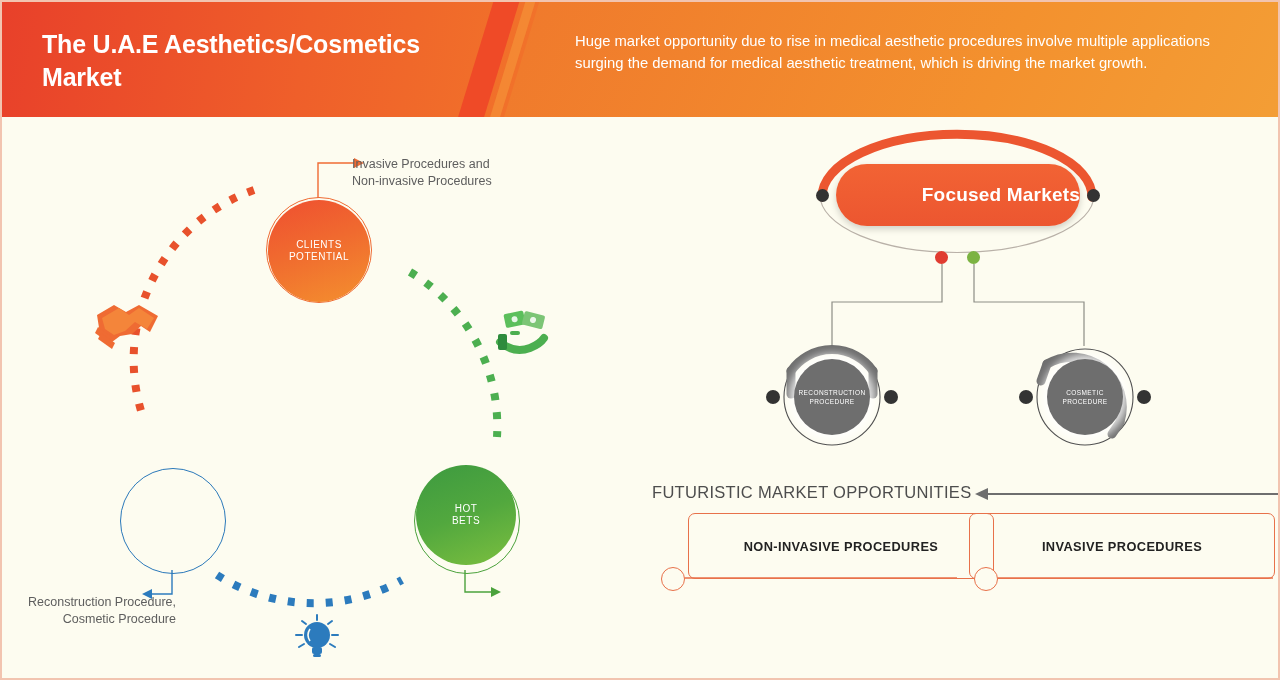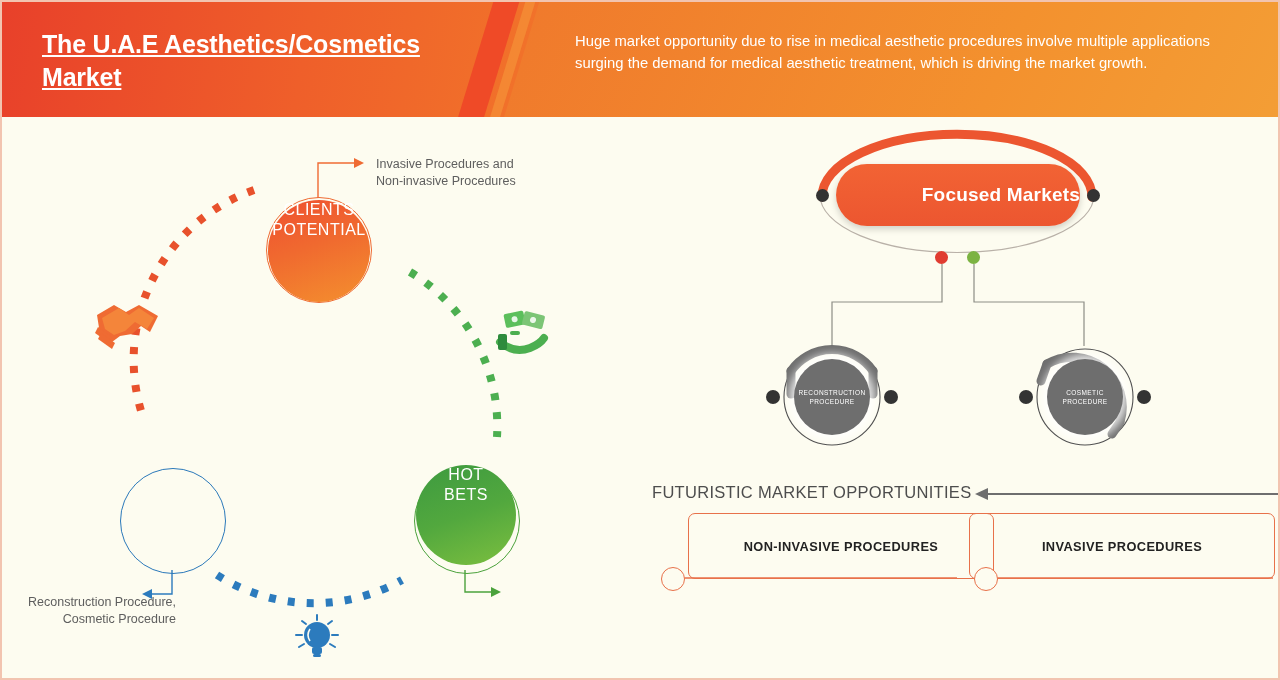--- a/index.html
+++ b/index.html
@@ -29,33 +29,32 @@
   }
   #header .slash3{
     position:absolute;top:-30px;left:520px;width:800px;height:190px;
     background:linear-gradient(100deg,#f07a2c 0%,#f3912e 60%,#f39f36 100%);
     transform:skewX(-17deg);
   }
   #title{
     position:absolute;left:40px;top:26px;width:430px;
     color:#ffffff;font-size:25px;font-weight:bold;line-height:1.32;
     letter-spacing:-.2px;
-    text-decoration:underline;
   }
   #subtitle{
     position:absolute;left:573px;top:28px;width:680px;
     color:#ffffff;font-size:14.8px;line-height:1.52;
   }
 
   
   .circ{
     position:absolute;border-radius:50%;
-    display:flex;justify-content:center;
+    display:flex;align-items:center;justify-content:center;
     text-align:center;color:#fff;line-height:1.22;
-    font-size:16px;letter-spacing:.5px;
+    font-size:10px;letter-spacing:.5px;
   }
   .circ .lbl{white-space:pre-line;}
   .ringback{
     position:absolute;border-radius:50%;background:transparent;
   }
 
   #clients-ring{left:264px;top:195px;width:104px;height:104px;border:1.5px solid #ef6b33;border-radius:50%;}
   #clients{
     left:266px;top:198px;width:102px;height:102px;
     background:linear-gradient(160deg,#ef4f30 0%,#f06a2f 45%,#f4902e 100%);
@@ -71,21 +70,21 @@
   #hot{
     left:414px;top:463px;width:100px;height:100px;
     background:linear-gradient(160deg,#3d9a40 0%,#52a83e 50%,#7cbf3f 100%);
   }
 
   
   .arcsvg{position:absolute;left:0;top:0;width:1280px;height:680px;pointer-events:none;}
 
   
   .callout{position:absolute;font-size:12.5px;color:#5e5e5e;line-height:1.35;}
-  #co-clients{left:374px;top:154px;width:160px;}
+  #co-clients{left:350px;top:154px;width:160px;}
   #co-focus{left:14px;top:592px;width:160px;text-align:right;}
   #co-hot{left:502px;top:583px;width:160px;}
 
   
   #fm-wrap{position:absolute;left:806px;top:150px;width:300px;height:92px;}
   #fm-pill{
     position:absolute;left:28px;top:12px;width:244px;height:62px;
     background:linear-gradient(180deg,#f26334 0%,#ec5630 100%);
     border-radius:31px;
     box-shadow:0 3px 7px rgba(0,0,0,.18);

